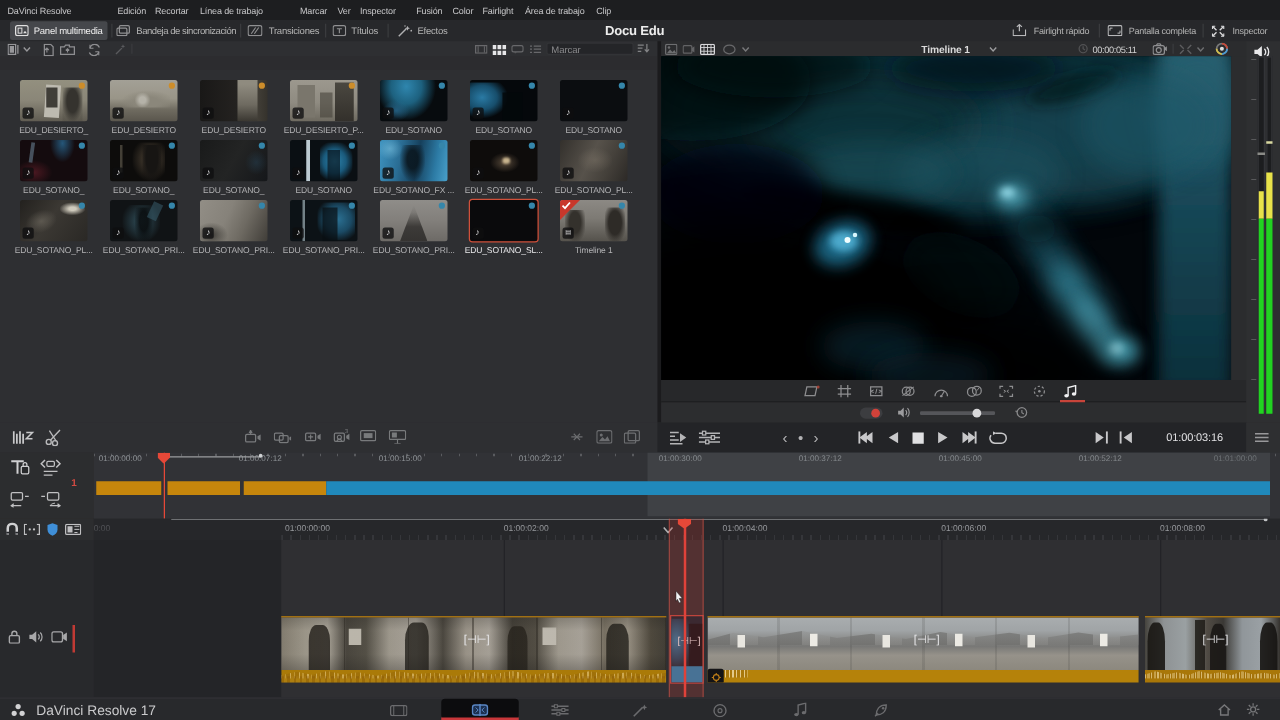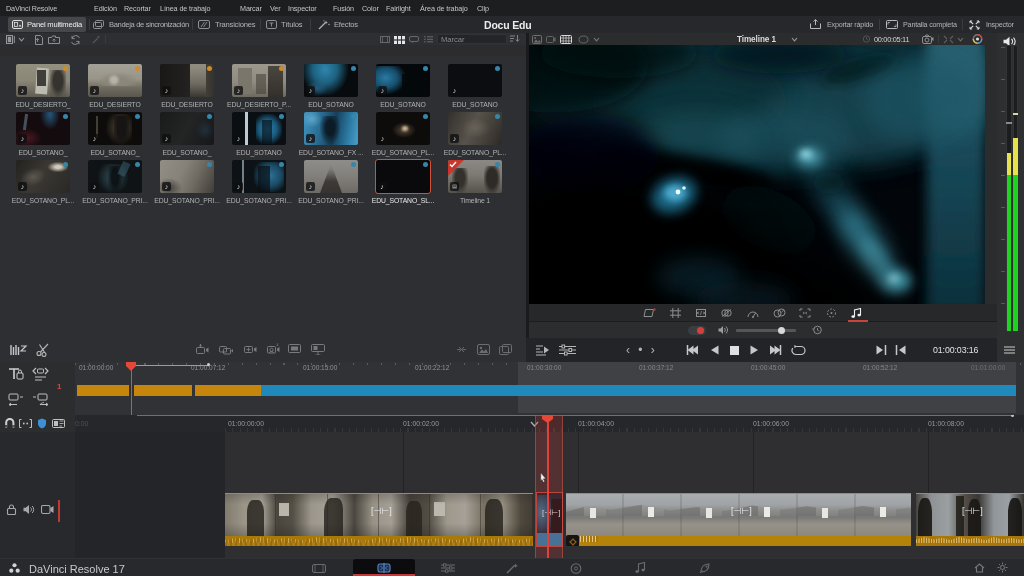--- a/index.html
+++ b/index.html
@@ -66,21 +66,21 @@
         <circle cx="6" cy="0.8" r="0.6" fill="#b0b0b2"></circle>
       </svg>
   <span class="abs txt" style="left:334px;top:3.5px;color:#b4b4b4;">Efectos</span>
 
   <span class="abs txt" style="left:484px;top:3px;font-size:10.5px;font-weight:bold;color:#ececec;">Docu Edu</span>
 
   <svg class="abs" style="left:810px;top:3px" width="11" height="10" viewBox="0 0 11 10">
         <path d="M0.5 4.5v5h10v-5" fill="none" stroke="#b8b8ba"></path>
         <path d="M5.5 6V0.8M3.5 2.5L5.5 0.6l2 1.9" fill="none" stroke="#b8b8ba"></path>
       </svg>
-  <span class="abs txt" style="left:827px;top:3.5px;color:#b4b4b4;font-size:7.2px;letter-spacing:-0.2px;">Exportar rápido</span>
+  <span class="abs txt" style="left:827px;top:3.5px;color:#b4b4b4;font-size:7.2px;letter-spacing:-0.2px;">Fairlight rápido</span>
   <div class="abs" style="left:879px;top:3px;width:1px;height:11px;background:#3a3b3e;"></div>
   <svg class="abs" style="left:886px;top:4px" width="12" height="9" viewBox="0 0 12 9">
         <rect x="0.5" y="0.5" width="11" height="8" rx="1" fill="none" stroke="#b8b8ba"></rect>
         <path d="M2 2.5h2M2 2.5v2M10 6.5h-2M10 6.5v-2" stroke="#b8b8ba" fill="none" stroke-width="0.8"></path>
       </svg>
   <span class="abs txt" style="left:903px;top:3.5px;color:#b4b4b4;font-size:7.2px;letter-spacing:-0.2px;">Pantalla completa</span>
   <div class="abs" style="left:962px;top:3px;width:1px;height:11px;background:#3a3b3e;"></div>
   <svg class="abs" style="left:969px;top:3.5px" width="11" height="10" viewBox="0 0 11 10">
         <path d="M1 1l3.2 3.2M10 1L6.8 4.2M1 9l3.2-3.2M10 9L6.8 5.8" stroke="#d8d8da" stroke-width="1.1" fill="none"></path>
         <path d="M1 1h2.2M1 1v2.2M10 1h-2.2M10 1v2.2M1 9h2.2M1 9v-2.2M10 9h-2.2M10 9v-2.2" stroke="#d8d8da" stroke-width="0.9" fill="none"></path>

